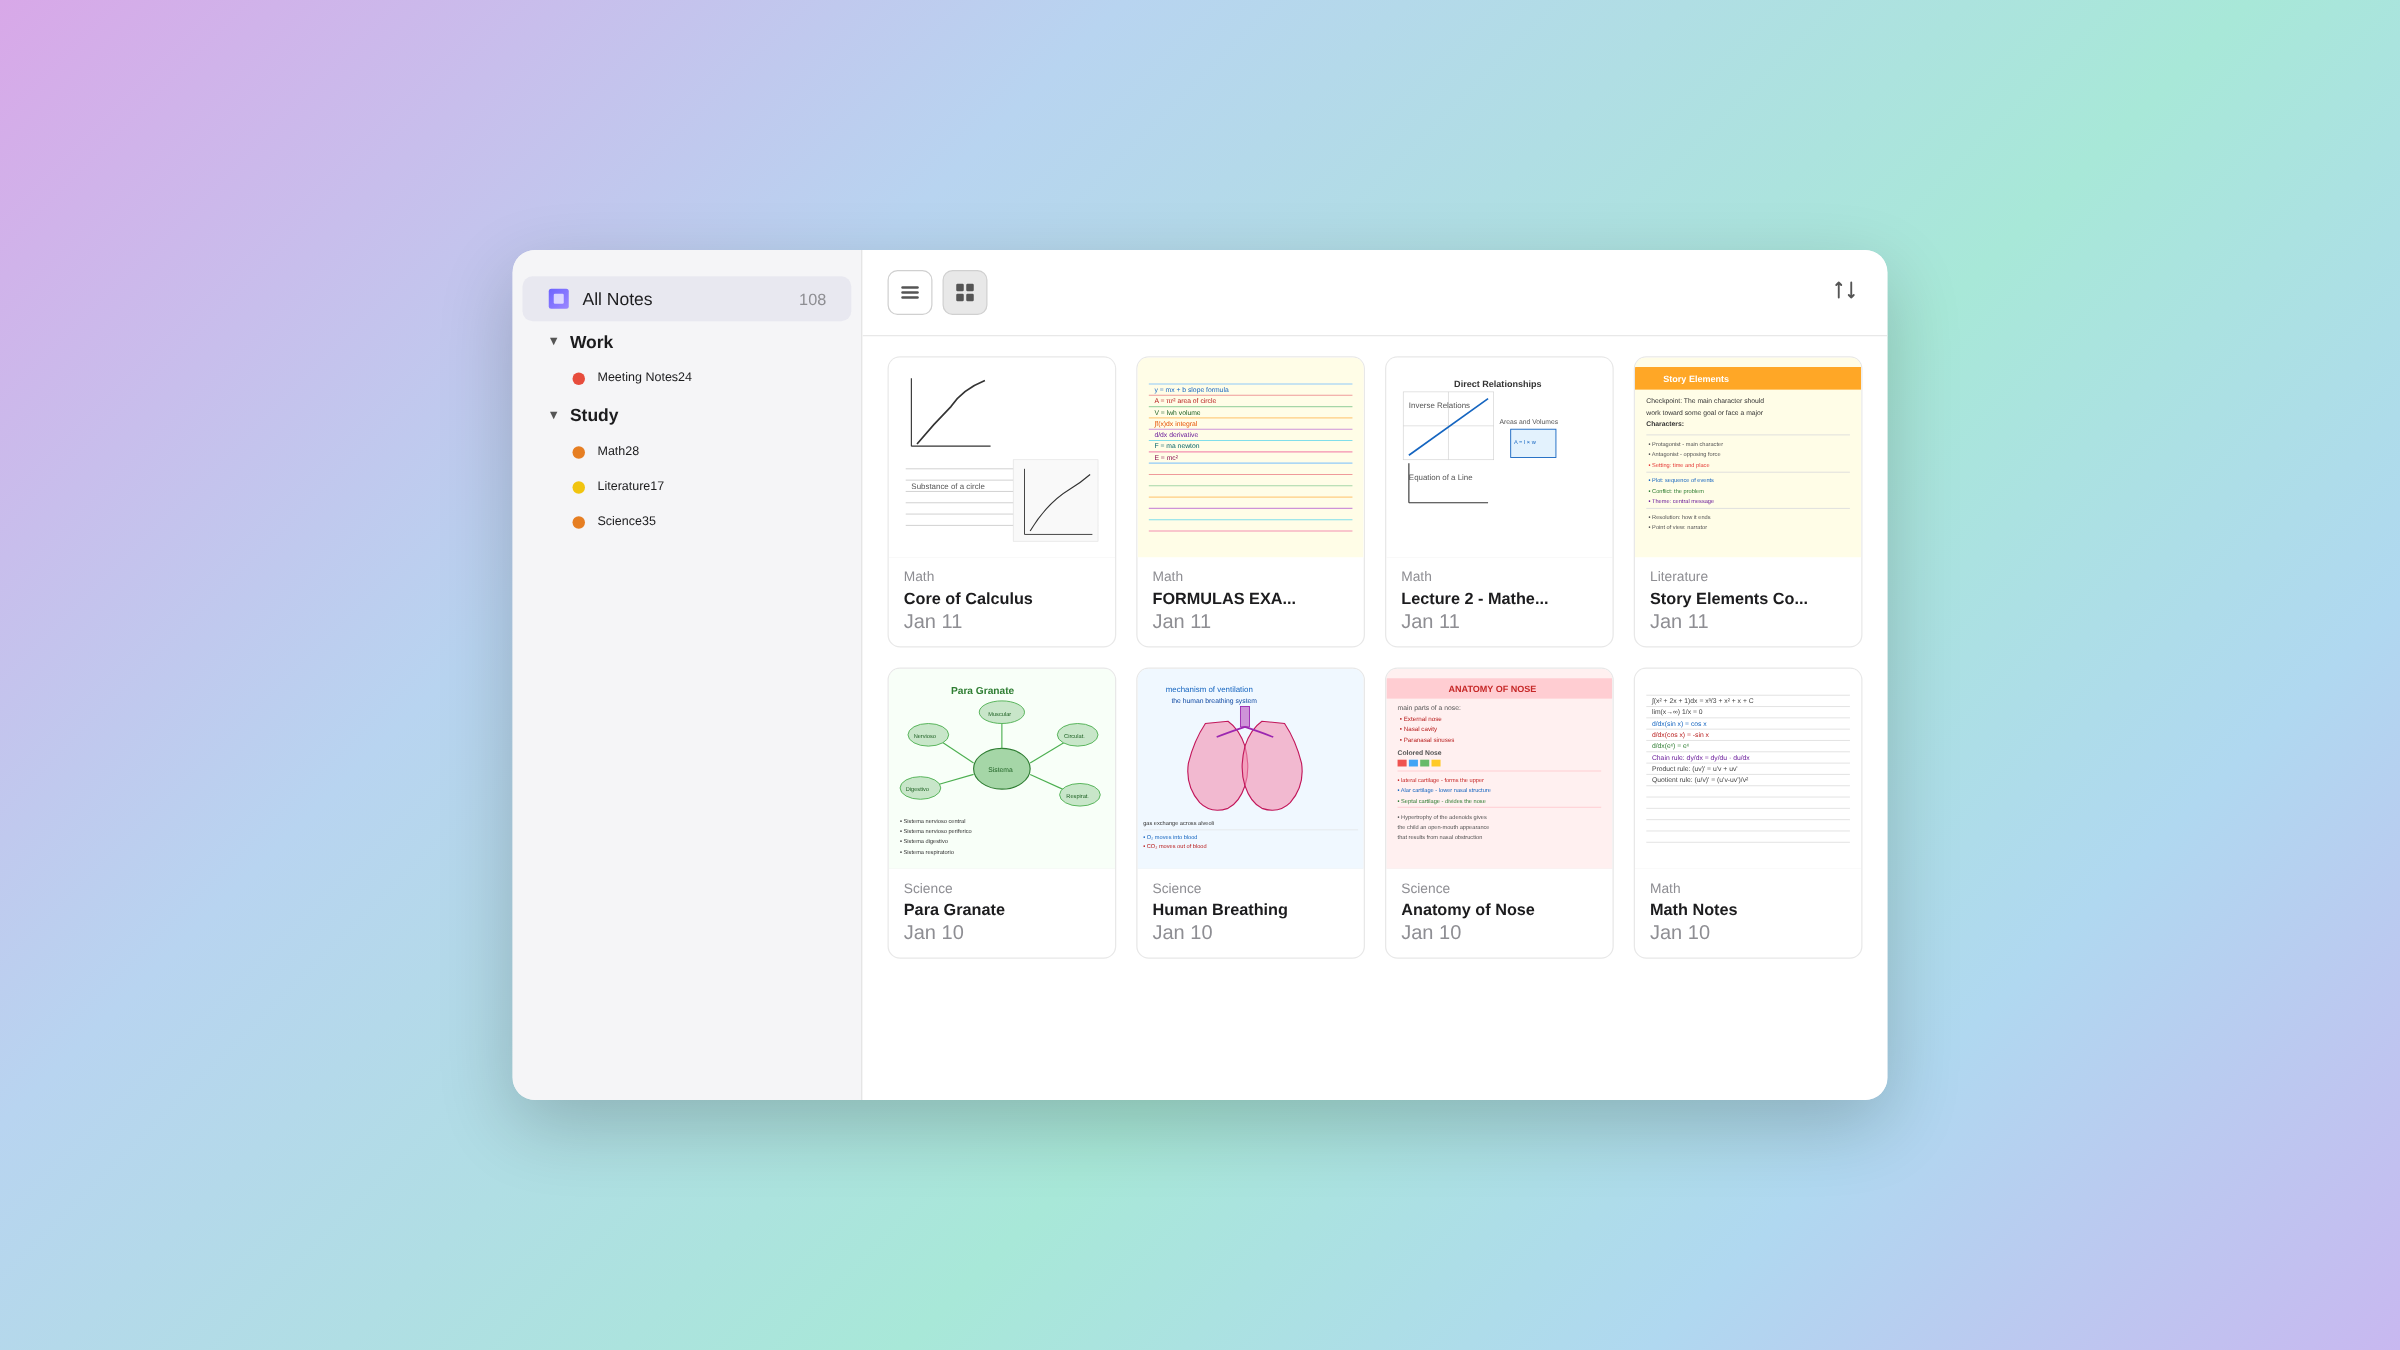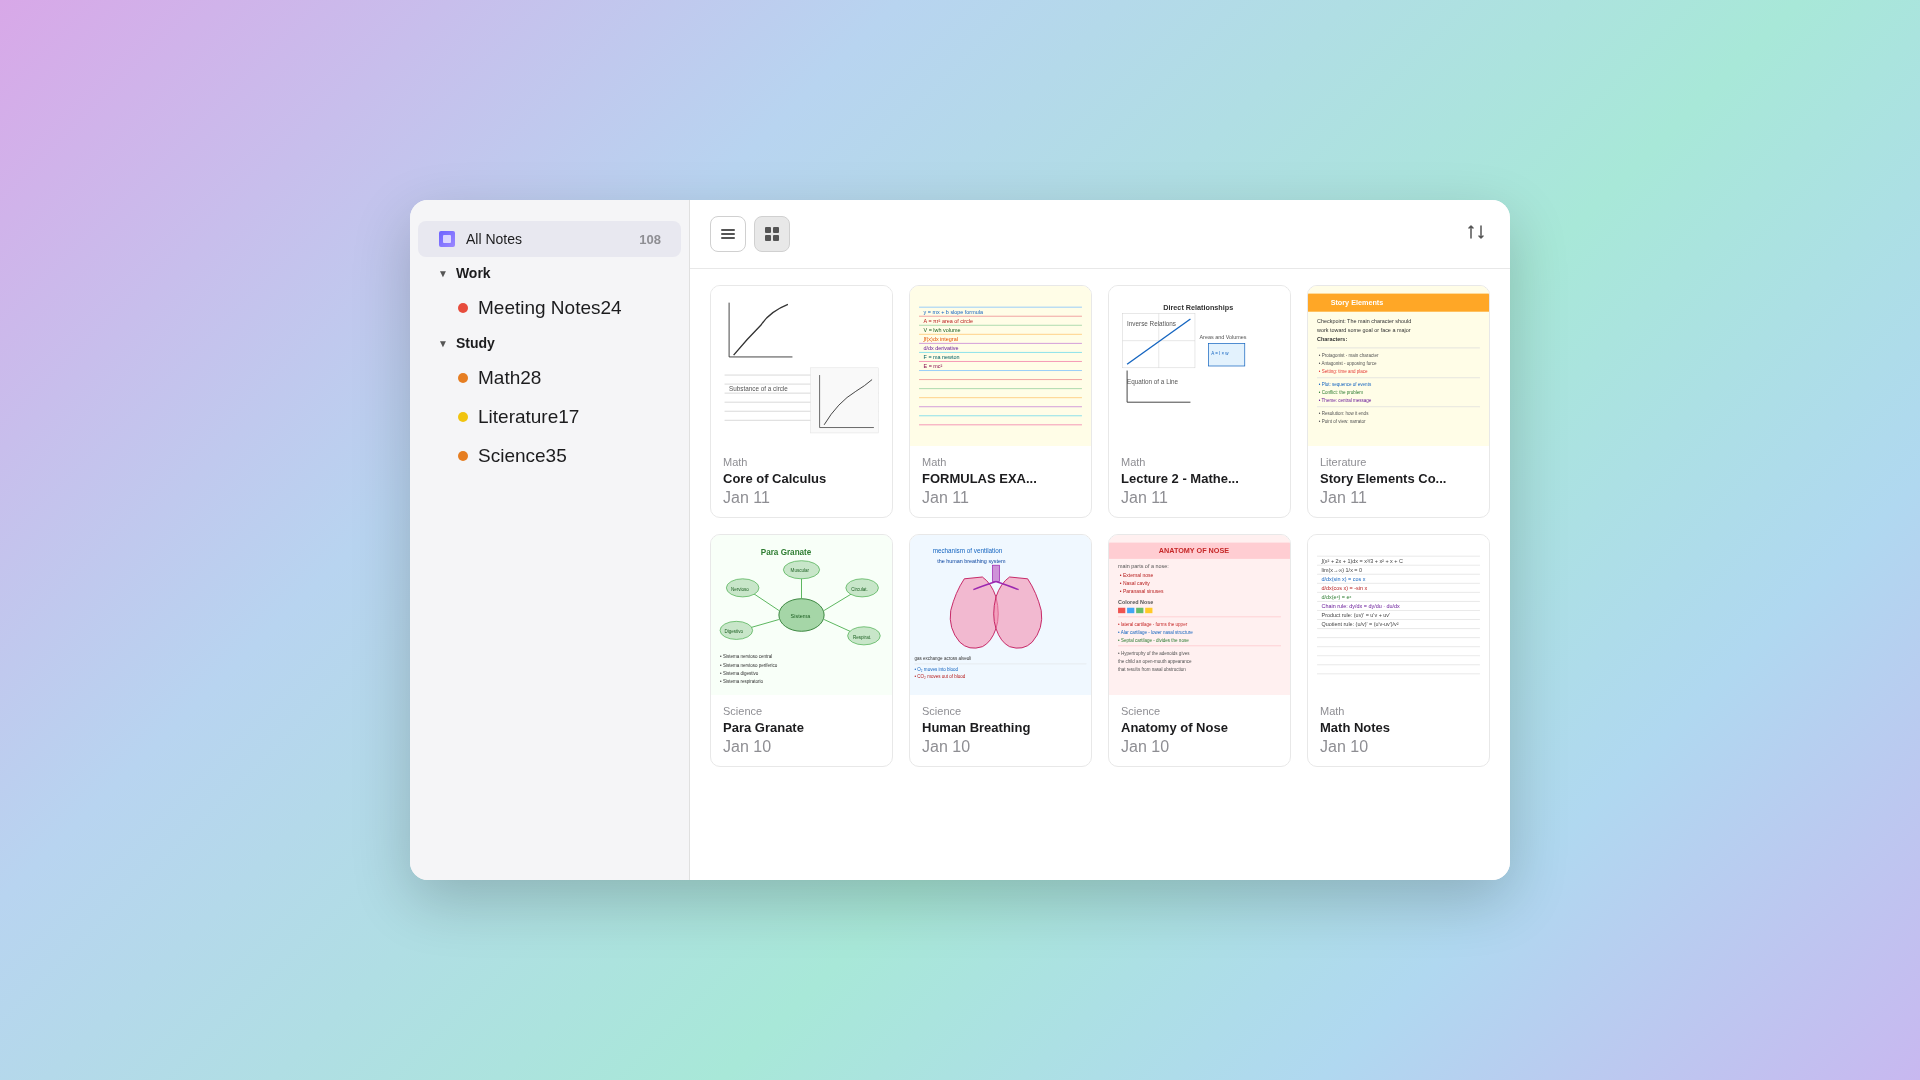--- a/index.html
+++ b/index.html
@@ -53,21 +53,21 @@
       justify-content: center;
     }
     .sidebar-item .item-label {
       flex: 1;
       font-size: 14px;
       font-weight: 500;
     }
     .sidebar-item .item-count {
       font-size: 13px;
       color: #8e8e93;
-      font-weight: 700;
+      font-weight: 400;
     }
     .sidebar-section-header {
       display: flex;
       align-items: center;
       padding: 7px 20px;
       cursor: pointer;
       border-radius: 8px;
       margin: 1px 8px;
       font-size: 14px;
       font-weight: 600;
@@ -78,21 +78,21 @@
       font-size: 10px;
       color: #555;
     }
     .sidebar-sub-item {
       display: flex;
       align-items: center;
       padding: 8px 20px 8px 40px;
       cursor: pointer;
       border-radius: 8px;
       margin: 1px 8px;
-      font-size: 19px;
+      font-size: 10px;
       color: #1c1c1e;
     }
     .dot {
       width: 10px;
       height: 10px;
       border-radius: 50%;
       margin-right: 10px;
       flex-shrink: 0;
     }
     .dot-red { background: #e74c3c; }

